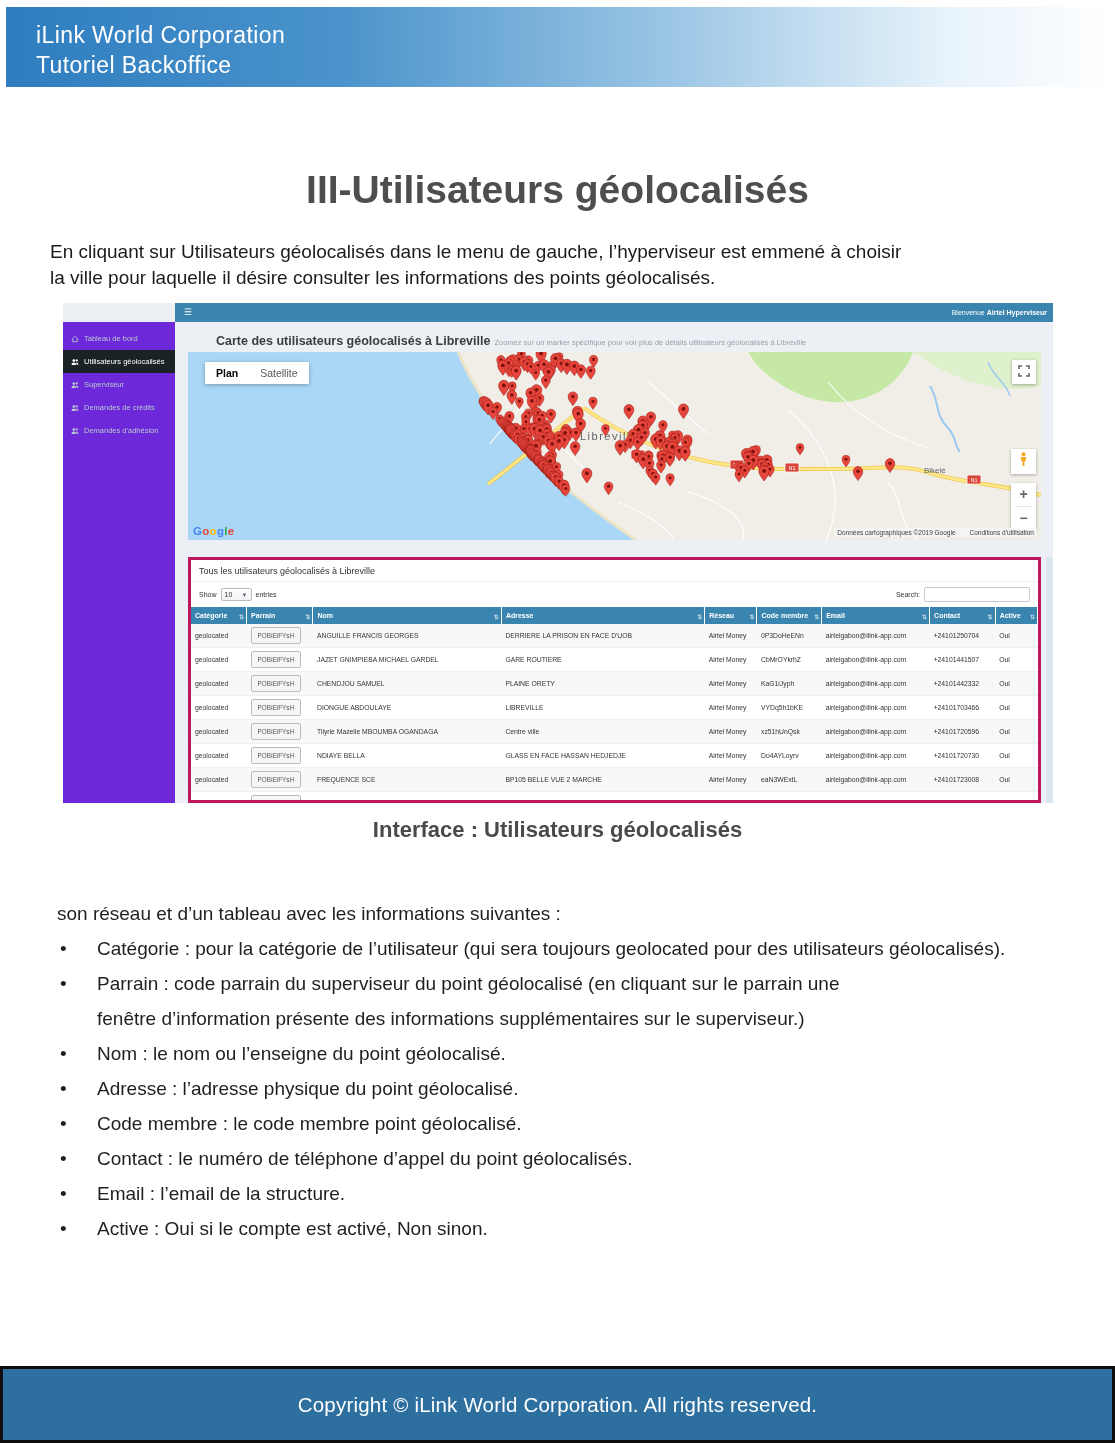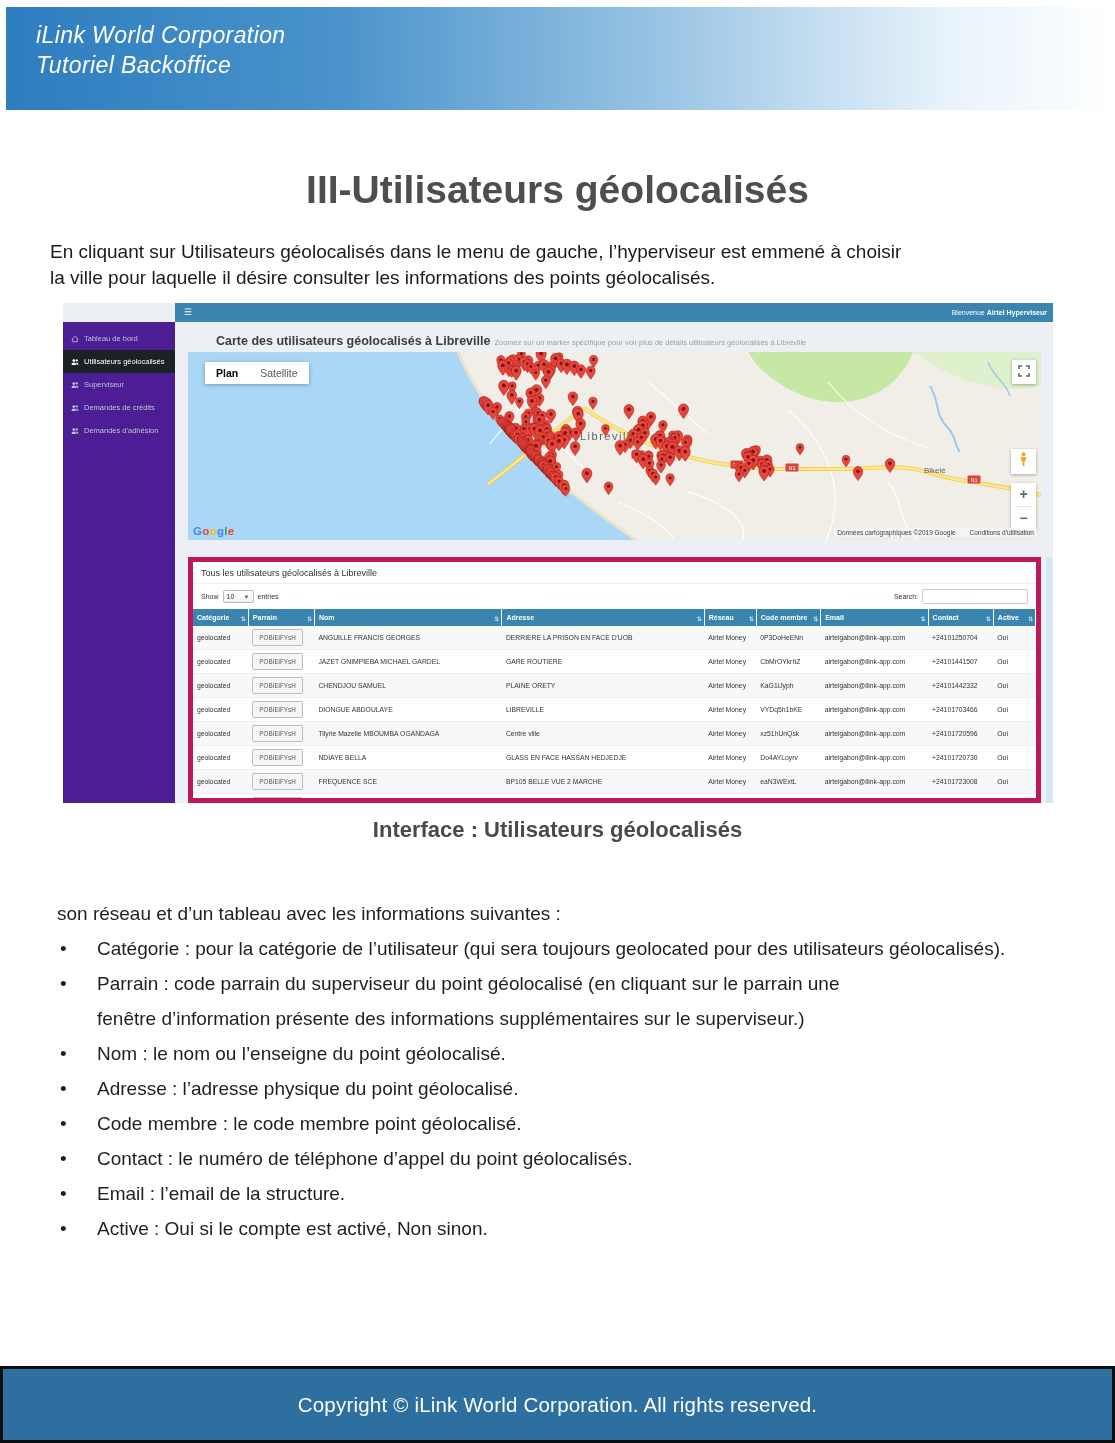--- a/index.html
+++ b/index.html
@@ -1,23 +1,23 @@
 <!DOCTYPE html>
 <html><head>
 <meta charset="utf-8">
 <style>
   html,body{margin:0;padding:0;}
   body{
     width:1115px;height:1443px;position:relative;background:#fff;
     font-family:"Liberation Sans", sans-serif;overflow:hidden;
   }
   
-  .banner{position:absolute;top:7px;left:6px;right:0;height:103px;box-sizing:border-box;
+  .banner{position:absolute;top:7px;left:6px;right:0;height:80px;box-sizing:border-box;
     background:linear-gradient(90deg,#2e7dc0 0%,#4a93cb 30%,#9cc6e5 60%,#e8f3fb 85%,#ffffff 100%);
-    color:#fff;padding:13px 0 14px 30px;font-style:italic;}
+    color:#fff;padding:13px 0 14px 30px;}
   .banner-line{font-size:23px;line-height:30px;letter-spacing:.4px;font-weight:400;}
   
   .doc-title{position:absolute;top:168px;width:100%;text-align:center;
     font-size:39px;font-weight:700;color:#4e4e4e;}
   .intro{position:absolute;top:239px;left:50px;font-size:19px;color:#1b1b1b;line-height:26px;}
   .caption{position:absolute;top:817px;width:100%;text-align:center;
     font-size:22px;font-weight:700;color:#4a4a4a;}
   .body-text{position:absolute;top:896px;left:57px;width:1008px;color:#1f1f1f;font-size:19px;}
   .body-par div{line-height:35px;}
   ul.bullets{margin:0;padding:0;list-style:none;}
@@ -30,21 +30,21 @@
   
   .app{position:absolute;top:303px;left:63px;width:990px;height:500px;background:#ecf0f5;}
   .app-logo{position:absolute;top:0;left:0;width:112px;height:19px;background:#151f26;color:#f0abfc;
     display:flex;align-items:center;gap:19px;padding-left:6px;box-sizing:border-box;margin-top:36px;}
   .logo-text{font-size:8.5px;}
   .logo-text b{font-weight:700;}
   .app-navbar{position:absolute;top:0;left:112px;right:0;height:19px;background:#3a85af;}
   .hamburger{position:absolute;left:9px;top:0;line-height:19px;color:#fff;font-size:9px;cursor:pointer;}
   .welcome{position:absolute;right:6px;top:0;line-height:19px;color:#fff;font-size:7px;}
   .welcome b{font-weight:700;}
-  .app-sidebar{position:absolute;top:19px;left:0;width:112px;bottom:0;background:#4c1d95;padding-top:5px;box-sizing:border-box;}
+  .app-sidebar{position:absolute;top:19px;left:0;width:112px;bottom:0;background:#6d28d9;padding-top:5px;box-sizing:border-box;}
   .side-item{display:flex;align-items:center;gap:5px;height:23px;padding-left:8px;color:#b8c7ce;font-size:7.5px;cursor:pointer;}
   .side-item.active{background:#1a2226;color:#fff;}
   .side-item .icon{display:inline-flex;}
   .app-content{position:absolute;top:19px;left:112px;right:0;bottom:0;background:#ecf0f5;}
   .content-header{padding:9px 0 0 13px;}
   .content-title{font-size:12.5px;font-weight:700;color:#3d3d3d;margin-left:28px;}
   .content-sub{font-size:7.5px;color:#98a1a8;margin-left:4px;}
   
   .map{position:absolute;left:13px;top:30px;width:853px;height:188px;background:#a9d7f5;overflow:hidden;}
   .map-svg{position:absolute;inset:0;}
@@ -59,21 +59,21 @@
     box-shadow:0 1px 3px rgba(0,0,0,.3);display:flex;align-items:center;justify-content:center;cursor:pointer;}
   .zoomctl{position:absolute;right:5px;top:131px;width:25px;background:#fff;
     box-shadow:0 1px 3px rgba(0,0,0,.3);color:#666;text-align:center;font-weight:700;}
   .zoomctl .zbtn{height:23px;line-height:23px;font-size:14px;cursor:pointer;}
   .zoomctl .zdiv{height:1px;background:#e6e6e6;margin:0 4px;}
   .map-google{position:absolute;left:5px;bottom:3px;font-size:11.5px;font-weight:700;letter-spacing:.3px;}
   .map-attr{position:absolute;right:4px;bottom:3px;font-size:6.5px;color:#3c4043;
     background:rgba(245,245,245,.75);padding:1px 3px;display:flex;gap:14px;}
   
   .panel{position:absolute;left:13px;top:235px;width:853px;bottom:0;background:#fff;
-    border:5px solid #be185d;box-sizing:border-box;overflow:hidden;}
+    border:3px solid #be185d;box-sizing:border-box;overflow:hidden;}
   .panel-title{font-size:9px;color:#333;padding:6px 8px 5px;border-bottom:1px solid #edeff1;}
   .panel-controls{display:flex;justify-content:space-between;align-items:center;padding:5px 8px;font-size:7px;color:#333;}
   .show-group,.search-group{display:flex;align-items:center;gap:4px;}
   .page-select{width:31px;height:13px;border:1px solid #b5bcc2;border-radius:2px;
     background:linear-gradient(#fff,#f1f2f3);display:flex;align-items:center;justify-content:space-between;
     padding:0 3px;box-sizing:border-box;font-size:7px;color:#333;cursor:pointer;}
   .page-select .caret{font-size:6px;color:#667;}
   .search-input{width:106px;height:15px;border:1px solid #c6cbd0;border-radius:2px;background:#fff;box-sizing:border-box;}
   table.geo{width:calc(100% - 0px);border-collapse:collapse;table-layout:fixed;}
   table.geo thead th{background:#3a85af;color:#fff;font-size:7px;font-weight:700;text-align:left;

